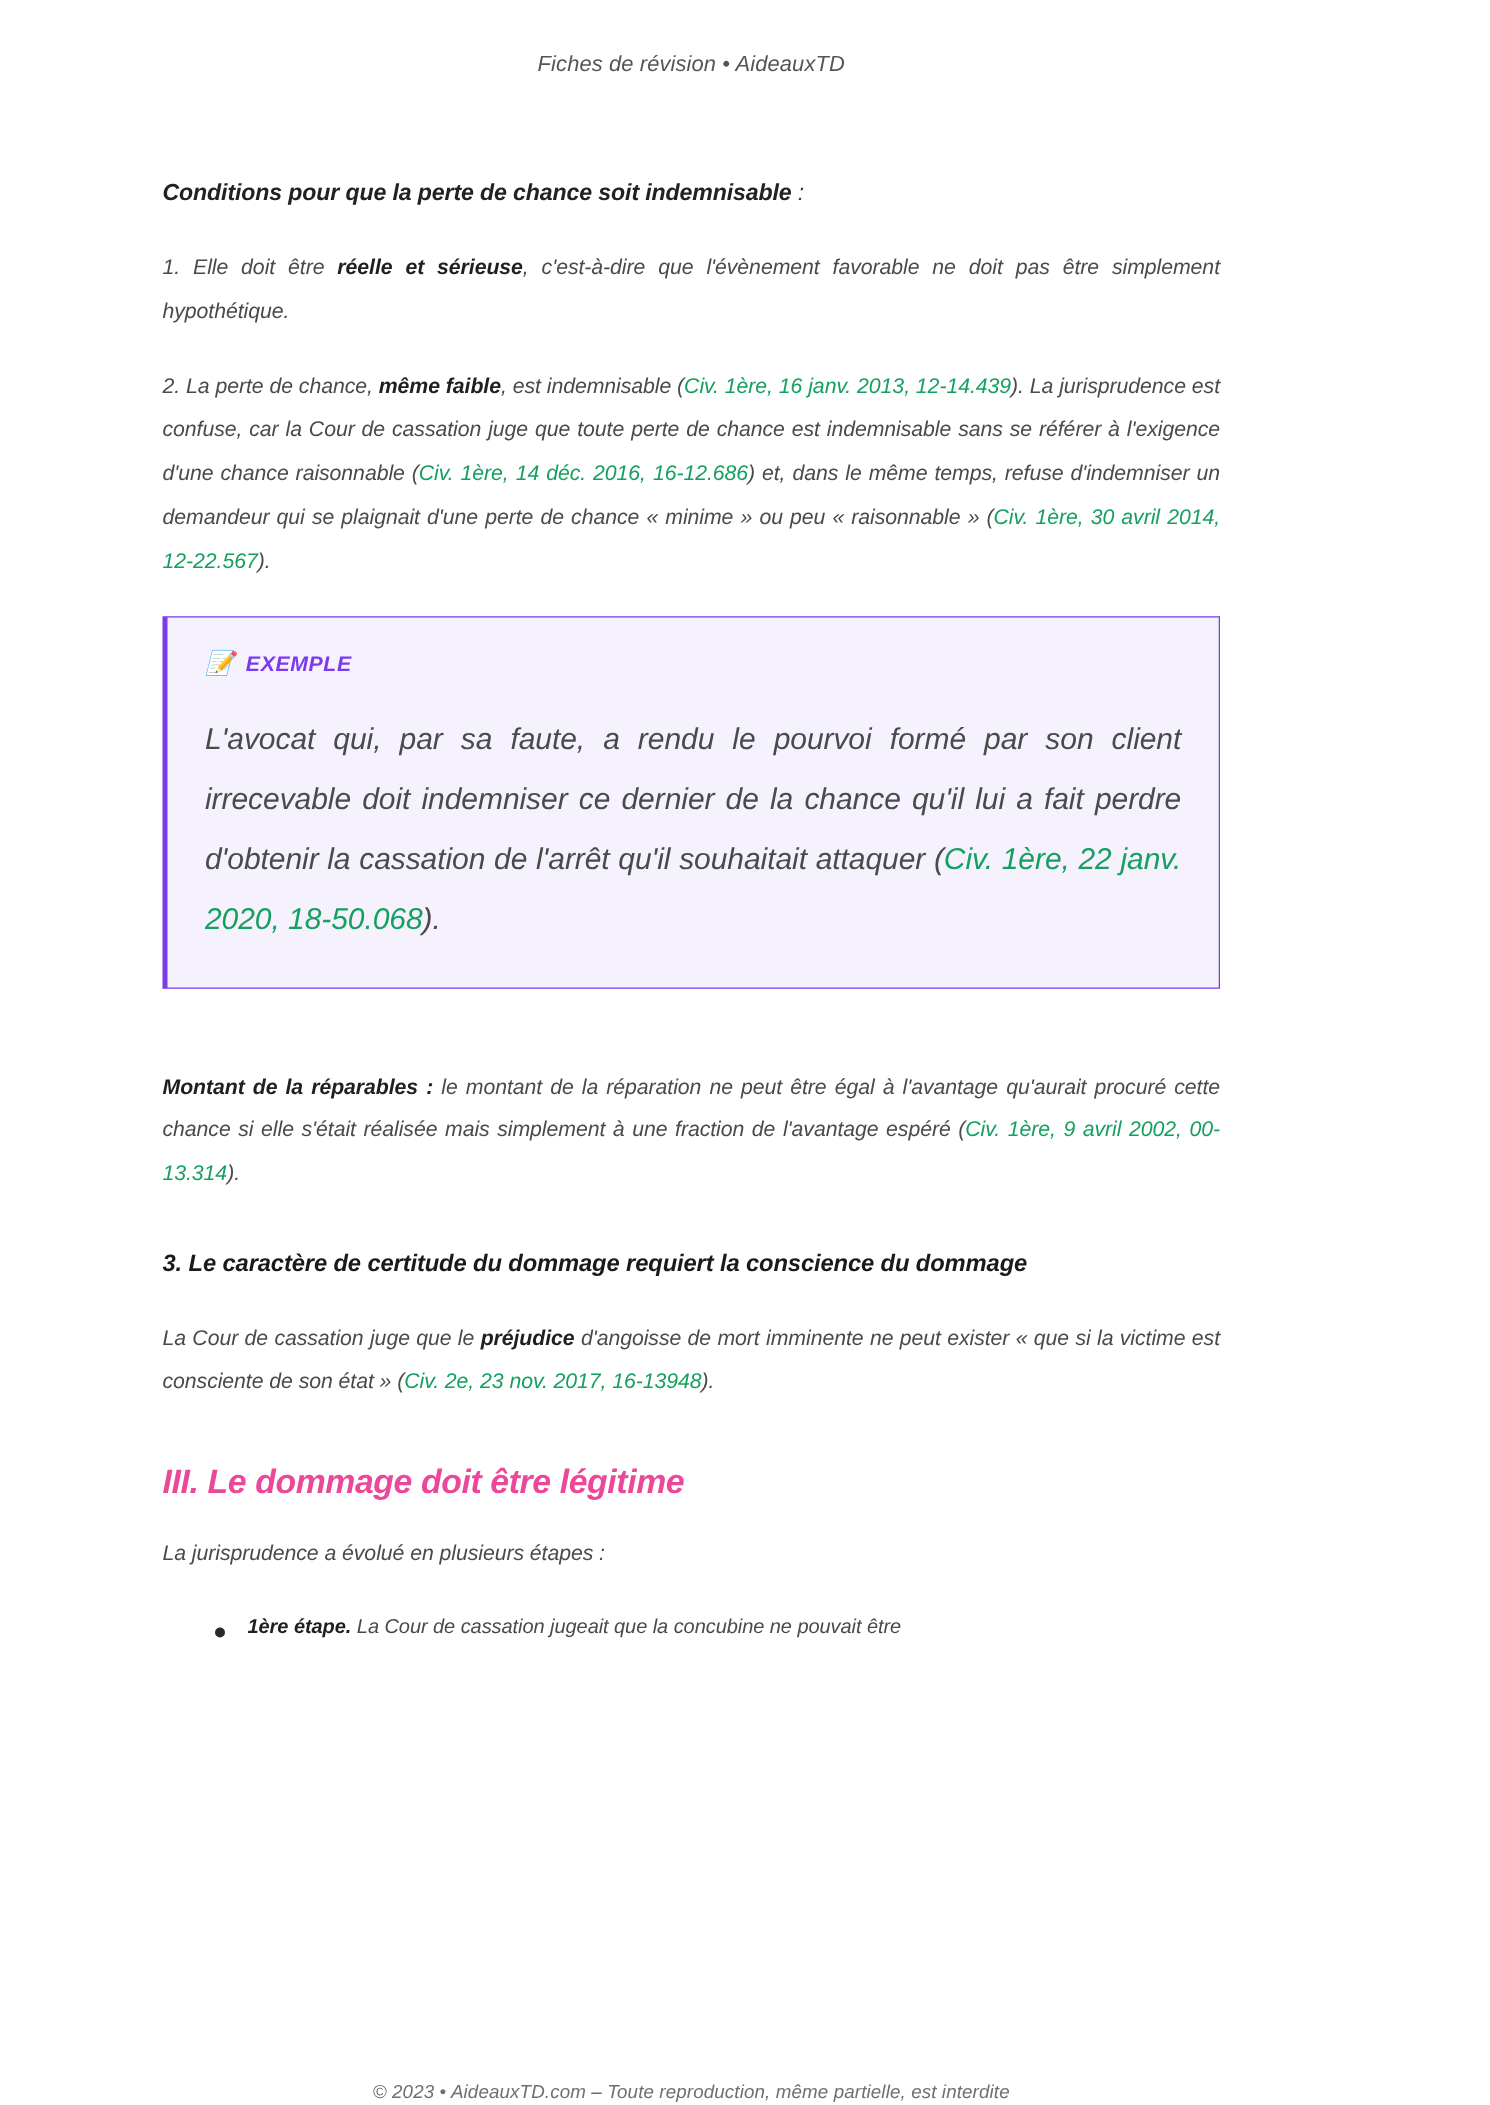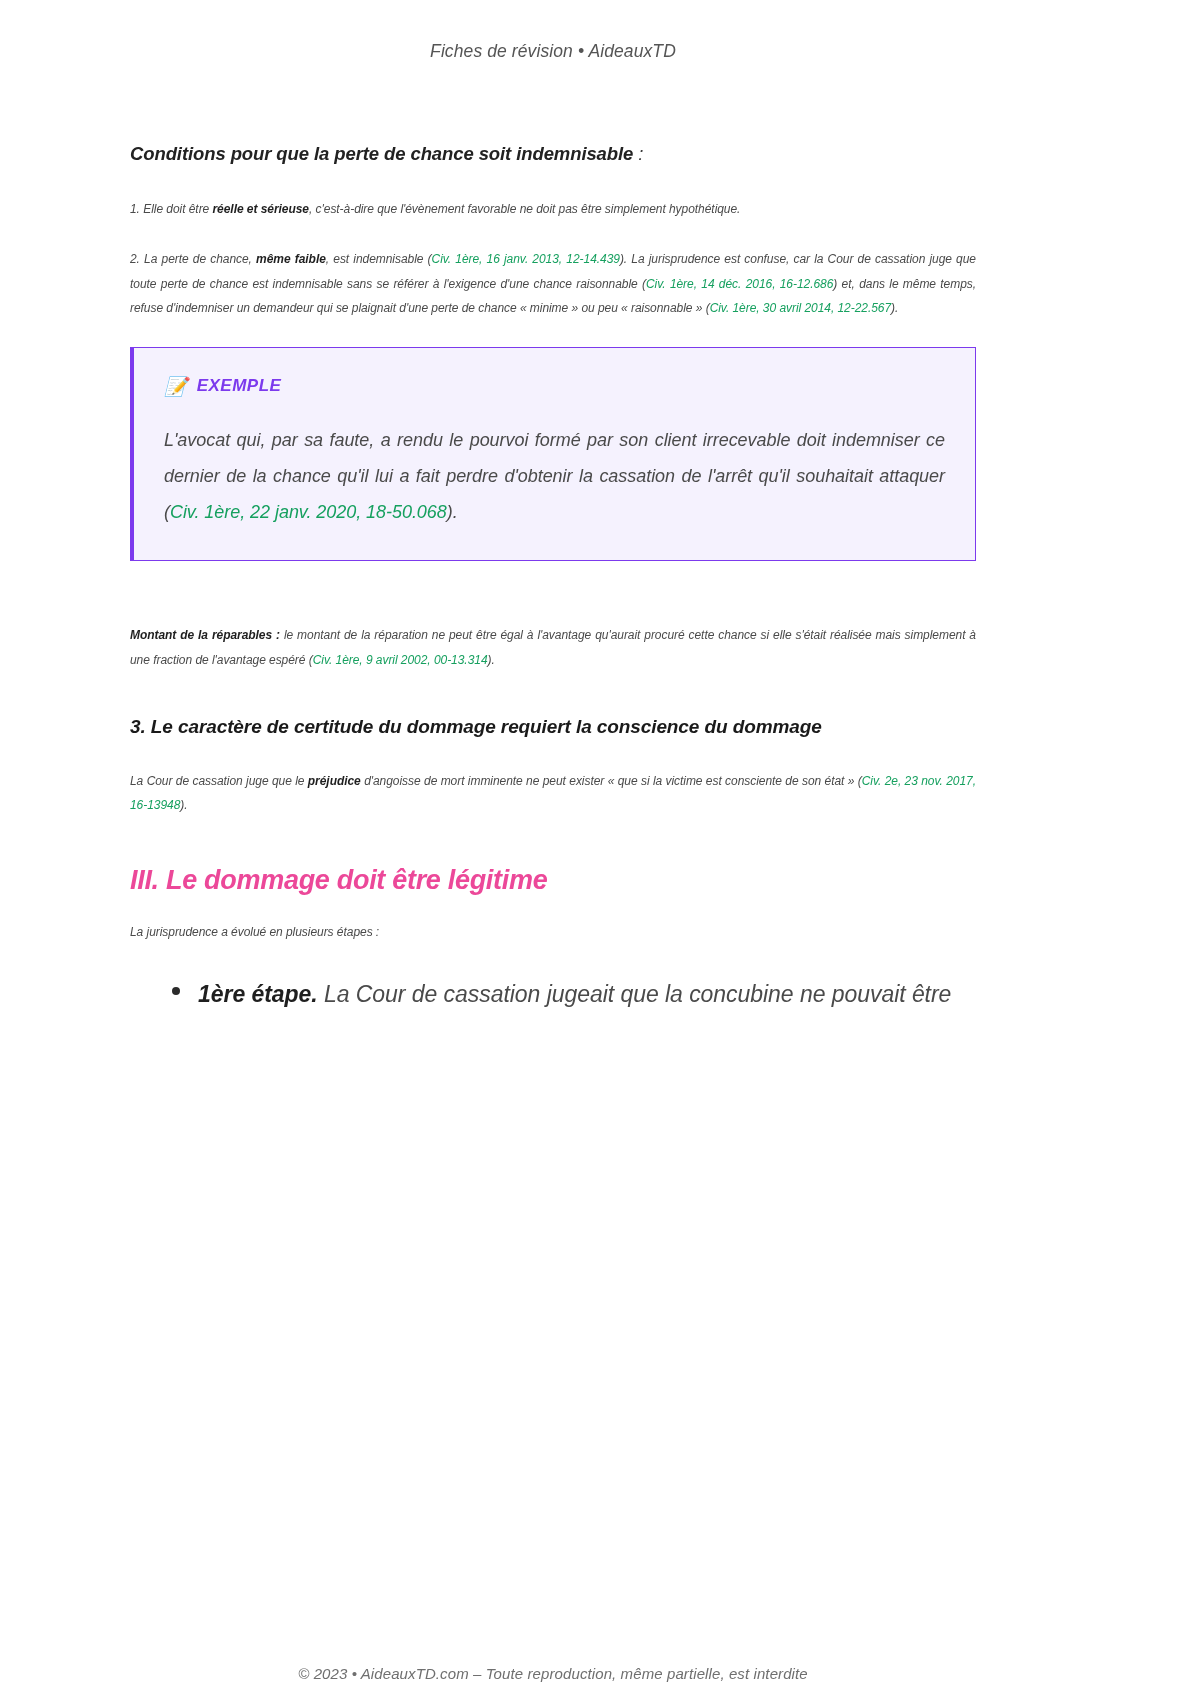--- a/index.html
+++ b/index.html
@@ -53,21 +53,21 @@
     margin: 0 0 28px 0;
     line-height: 1.55;
     letter-spacing: -0.1px;
   }
   .lead-bold .thin {
     font-weight: normal;
     color: #3c3c3c;
   }
 
   p.body {
-    font-size: 12px;
+    font-size: 17px;
     line-height: 2.05;
     margin: 0 0 26px 0;
     text-align: justify;
     text-justify: inter-word;
     color: #4a4a4a;
     letter-spacing: -0.05px;
   }
   p.body b, p.body strong {
     color: #1f1f1f;
     font-weight: bold;
@@ -121,39 +121,39 @@
     line-height: 1;
     display: inline-block;
   }
   .callout-label {
     font-size: 17px;
     font-weight: bold;
     color: #7c3aed;
     letter-spacing: 0.5px;
   }
   .callout p {
-    font-size: 18px;
+    font-size: 24px;
     line-height: 2.0;
     margin: 0;
     text-align: justify;
     color: #4a4a4a;
     letter-spacing: -0.05px;
   }
 
   .gap-after-callout { height: 62px; }
 
   
   ul.bullets {
     margin: 0;
     padding-left: 42px;
     list-style: none;
   }
   ul.bullets li {
     position: relative;
-    font-size: 23px;
+    font-size: 16px;
     line-height: 2.05;
     color: #4a4a4a;
     text-align: justify;
     padding-left: 26px;
     letter-spacing: -0.05px;
   }
   ul.bullets li::before {
     content: "";
     position: absolute;
     left: 0;

